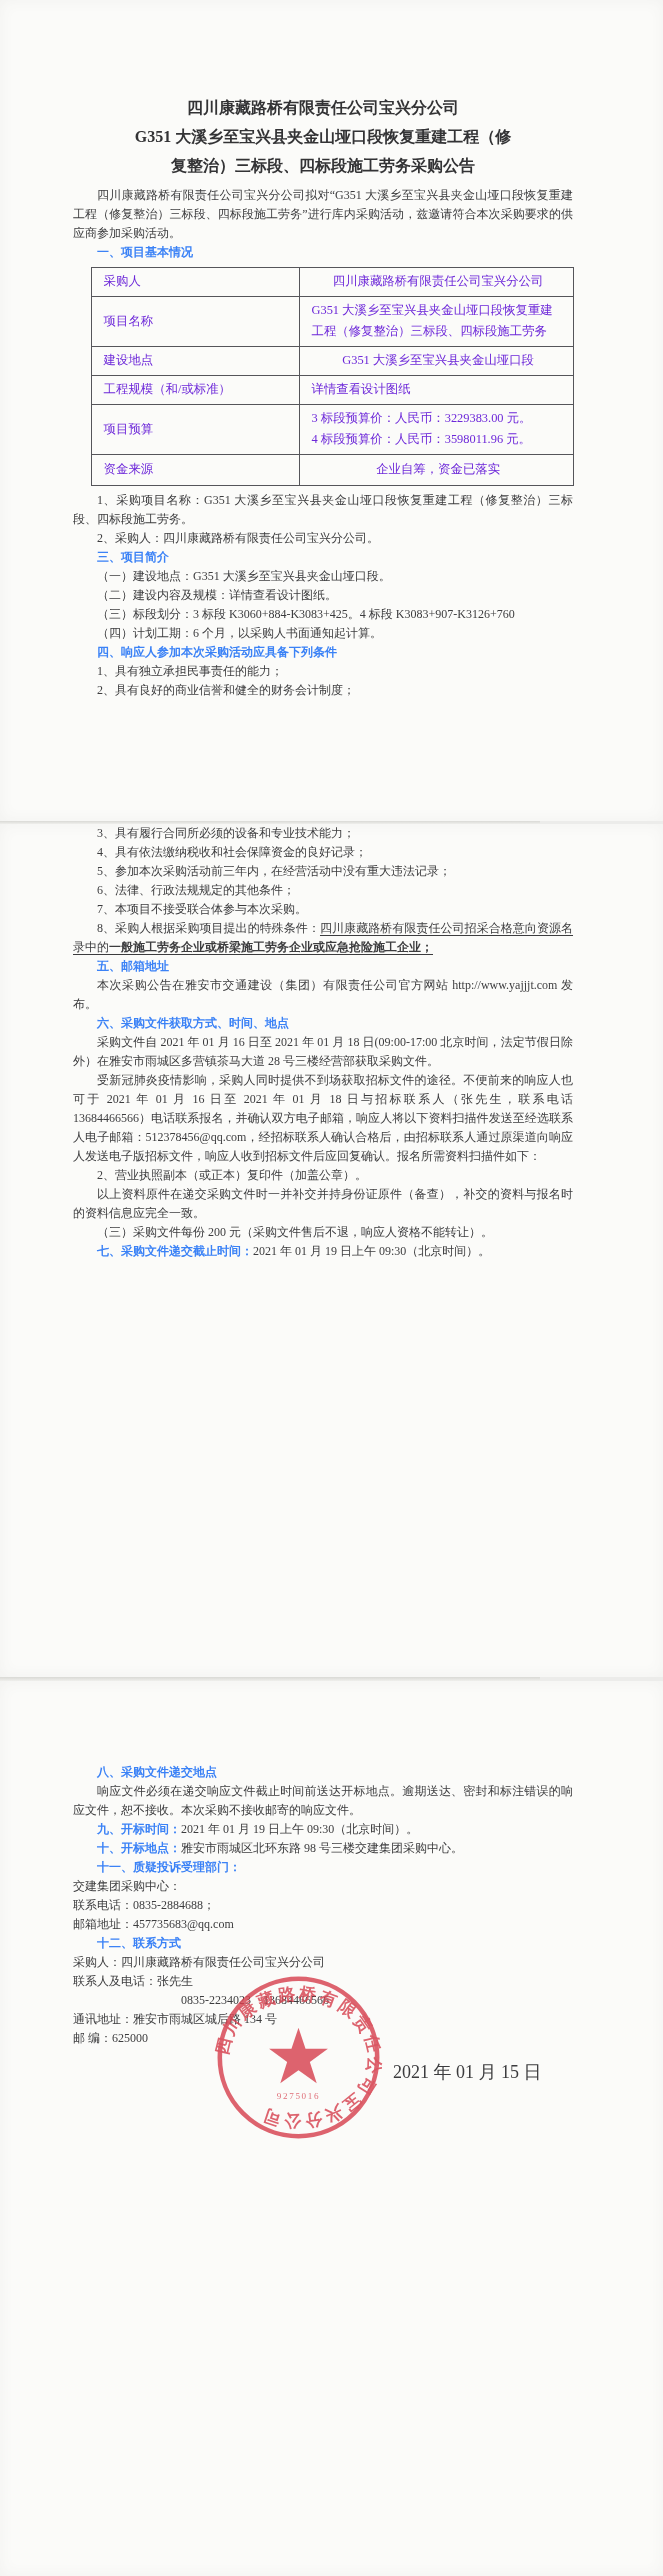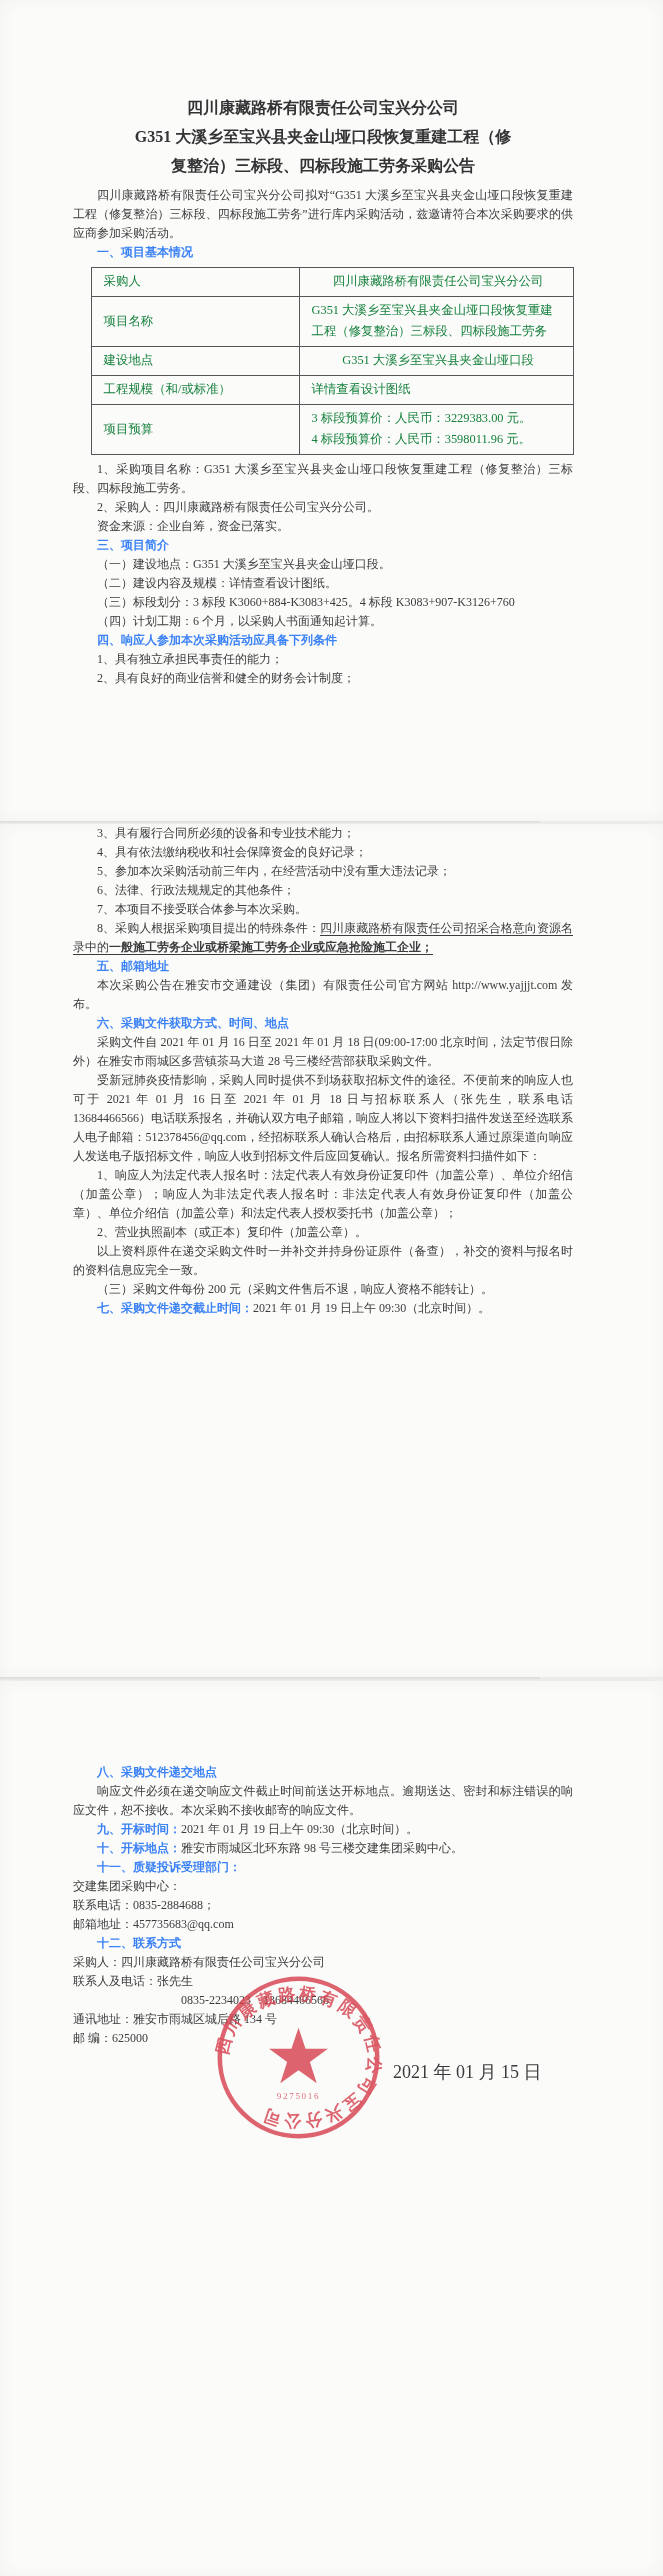--- a/index.html
+++ b/index.html
@@ -60,21 +60,21 @@
     margin:5px 0 5.8px 18px;
     width:483px;
     table-layout:fixed;
   }
   table.basic td{
     border:0.8px solid #55555a;
     font-size:12.4px;
     line-height:21.6px;
     padding:1.7px 8.3px 1.7px 11.6px;
     vertical-align:middle;
-    color:#15803d;
+    color:#6d28d9;
   }
   table.basic td.lbl{width:187px;}
   table.basic td.center{text-align:center;}
   tr.r1 td,tr.r3 td,tr.r4 td{height:25px;}
   tr.r2 td,tr.r5 td{height:45px;}
   tr.r6 td{height:26.5px;}
 
   .phone-line{padding-left:108px;}
   .date-line{
     margin-top:13.3px;
@@ -129,27 +129,30 @@
             <td class="lbl">工程规模（和/或标准）</td>
             <td>详情查看设计图纸</td>
           </tr>
           <tr class="r5">
             <td class="lbl">项目预算</td>
             <td>
               <div>3 标段预算价：人民币：3229383.00 元。</div>
               <div>4 标段预算价：人民币：3598011.96 元。</div>
             </td>
           </tr>
+          <tr class="r6">
+            <td class="lbl">资金来源</td>
+            <td class="center">企业自筹，资金已落实</td>
+          </tr>
         </tbody>
       </table>
 
       <p class="indent">1、采购项目名称：G351 大溪乡至宝兴县夹金山垭口段恢复重建工程（修复整治）三标段、四标段施工劳务。</p>
       <p class="indent">2、采购人：四川康藏路桥有限责任公司宝兴分公司。</p>
 
-      <p class="indent">资金来源：企业自筹，资金已落实。</p>
 
       <p class="indent heading">三、项目简介</p>
       <p class="indent">（一）建设地点：G351 大溪乡至宝兴县夹金山垭口段。</p>
       <p class="indent">（二）建设内容及规模：详情查看设计图纸。</p>
       <p class="indent">（三）标段划分：3 标段 K3060+884-K3083+425。4 标段 K3083+907-K3126+760</p>
       <p class="indent">（四）计划工期：6 个月，以采购人书面通知起计算。</p>
 
       <p class="indent heading">四、响应人参加本次采购活动应具备下列条件</p>
       <p class="indent">1、具有独立承担民事责任的能力；</p>
       <p class="indent">2、具有良好的商业信誉和健全的财务会计制度；</p>
@@ -169,21 +172,20 @@
       <p class="indent"><span>8、采购人根据采购项目提出的特殊条件：</span><span class="u">四川康藏路桥有限责任公司招采合格意向资源名录中的</span><span class="bu">一般施工劳务企业或桥梁施工劳务企业或应急抢险施工企业；</span></p>
 
       <p class="indent heading">五、邮箱地址</p>
       <p class="indent">本次采购公告在雅安市交通建设（集团）有限责任公司官方网站 http://www.yajjjt.com 发布。</p>
 
       <p class="indent heading">六、采购文件获取方式、时间、地点</p>
       <p class="indent">采购文件自 2021 年 01 月 16 日至 2021 年 01 月 18 日(09:00-17:00 北京时间，法定节假日除外）在雅安市雨城区多营镇茶马大道 28 号三楼经营部获取采购文件。</p>
 
       <p class="indent"><span>受新冠肺炎疫情影响，采购人同时提供不到场获取招标文件的途径。不便前来的响应人也可于 2021 年 01 月 16 日至 2021 年 01 月 18 日与招标联系人（张先生，联系电话 13684466566）电话联系报名，并确认双方电子邮箱，响应人将以下资料扫描件发送至经选联系人</span><span class="b">电子邮箱：512378456@qq.com</span><span>，经招标联系人确认合格后，由招标联系人通过原渠道向响应人发送电子版招标文件，响应人收到招标文件后应回复确认。报名所需资料扫描件如下：</span></p>
 
-      <p class="indent">1、响应人为法定代表人报名时：法定代表人有效身份证复印件（加盖公章）、单位介绍信（加盖公章）；响应人为非法定代表人报名时：非法定代表人有效身份证复印件（加盖公章）、单位介绍信（加盖公章）和法定代表人授权委托书（加盖公章）；</p>
       <p class="indent">2、营业执照副本（或正本）复印件（加盖公章）。</p>
       <p class="indent">以上资料原件在递交采购文件时一并补交并持身份证原件（备查），补交的资料与报名时的资料信息应完全一致。</p>
       <p class="indent">（三）采购文件每份 200 元（采购文件售后不退，响应人资格不能转让）。</p>
 
       <p class="indent"><span class="heading">七、采购文件递交截止时间：</span><span>2021 年 01 月 19 日上午 09:30（北京时间）。</span></p>
     </div>
   </div>
 
   <div class="page-gap"></div>
 

